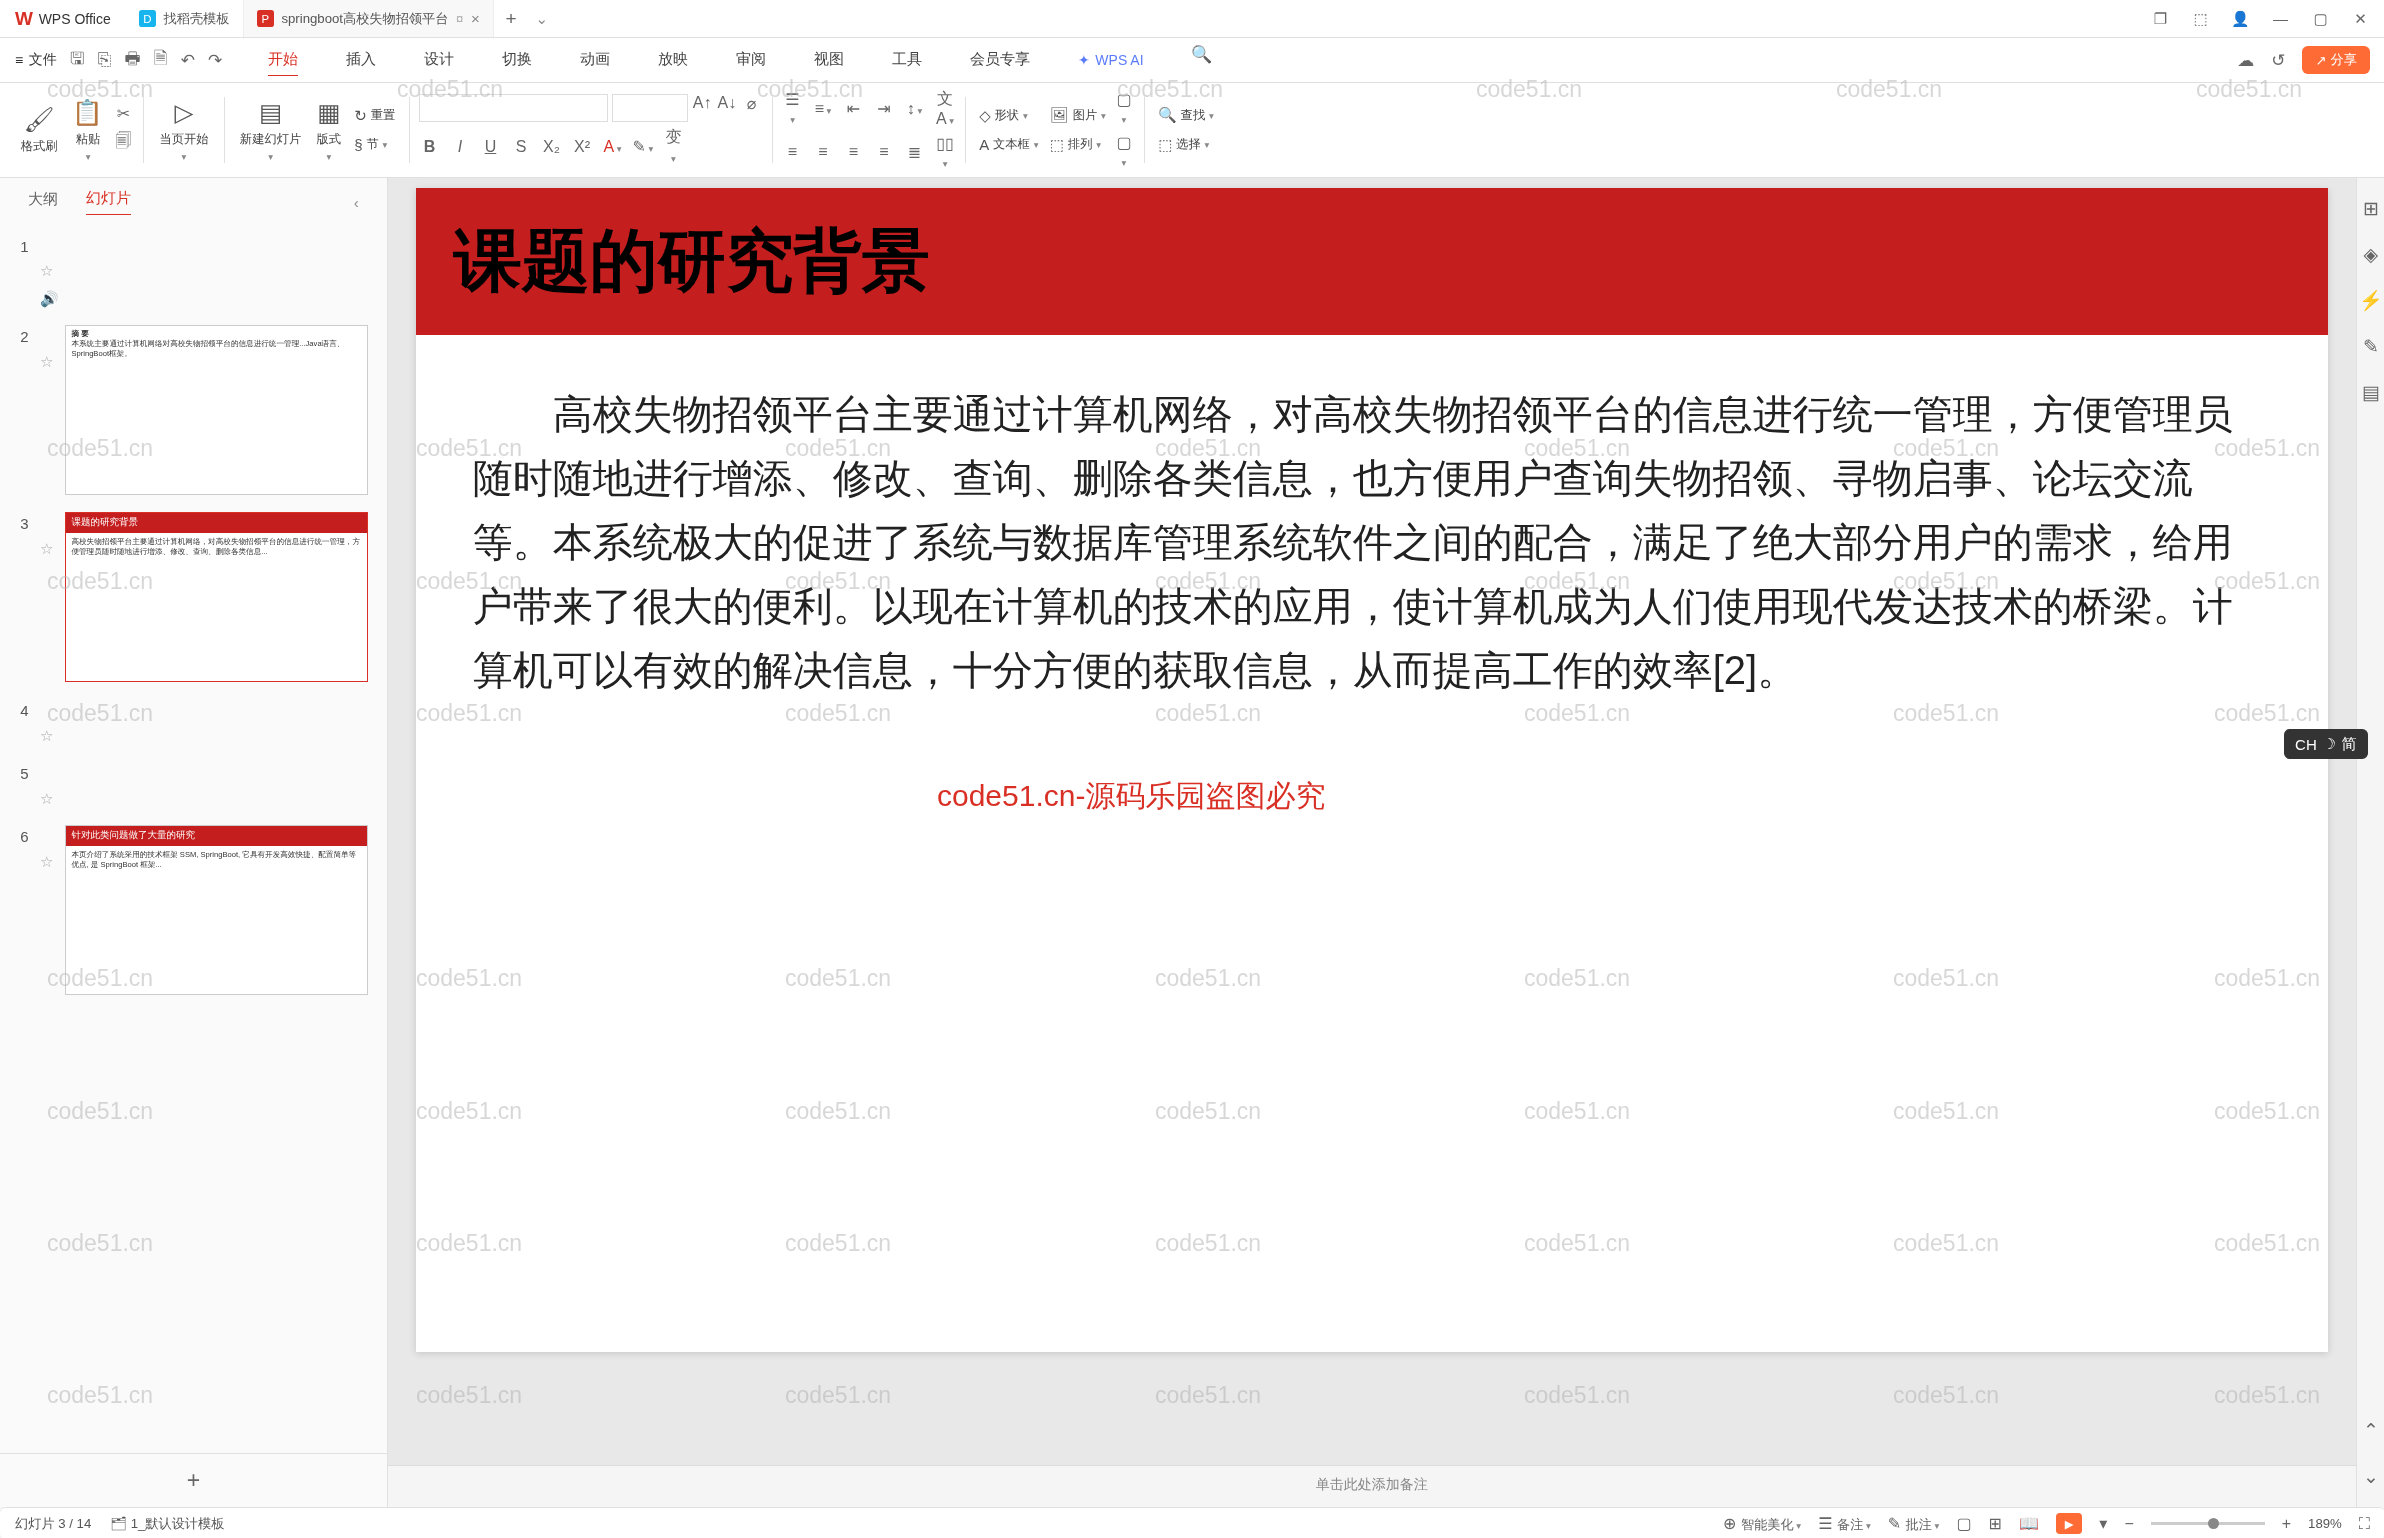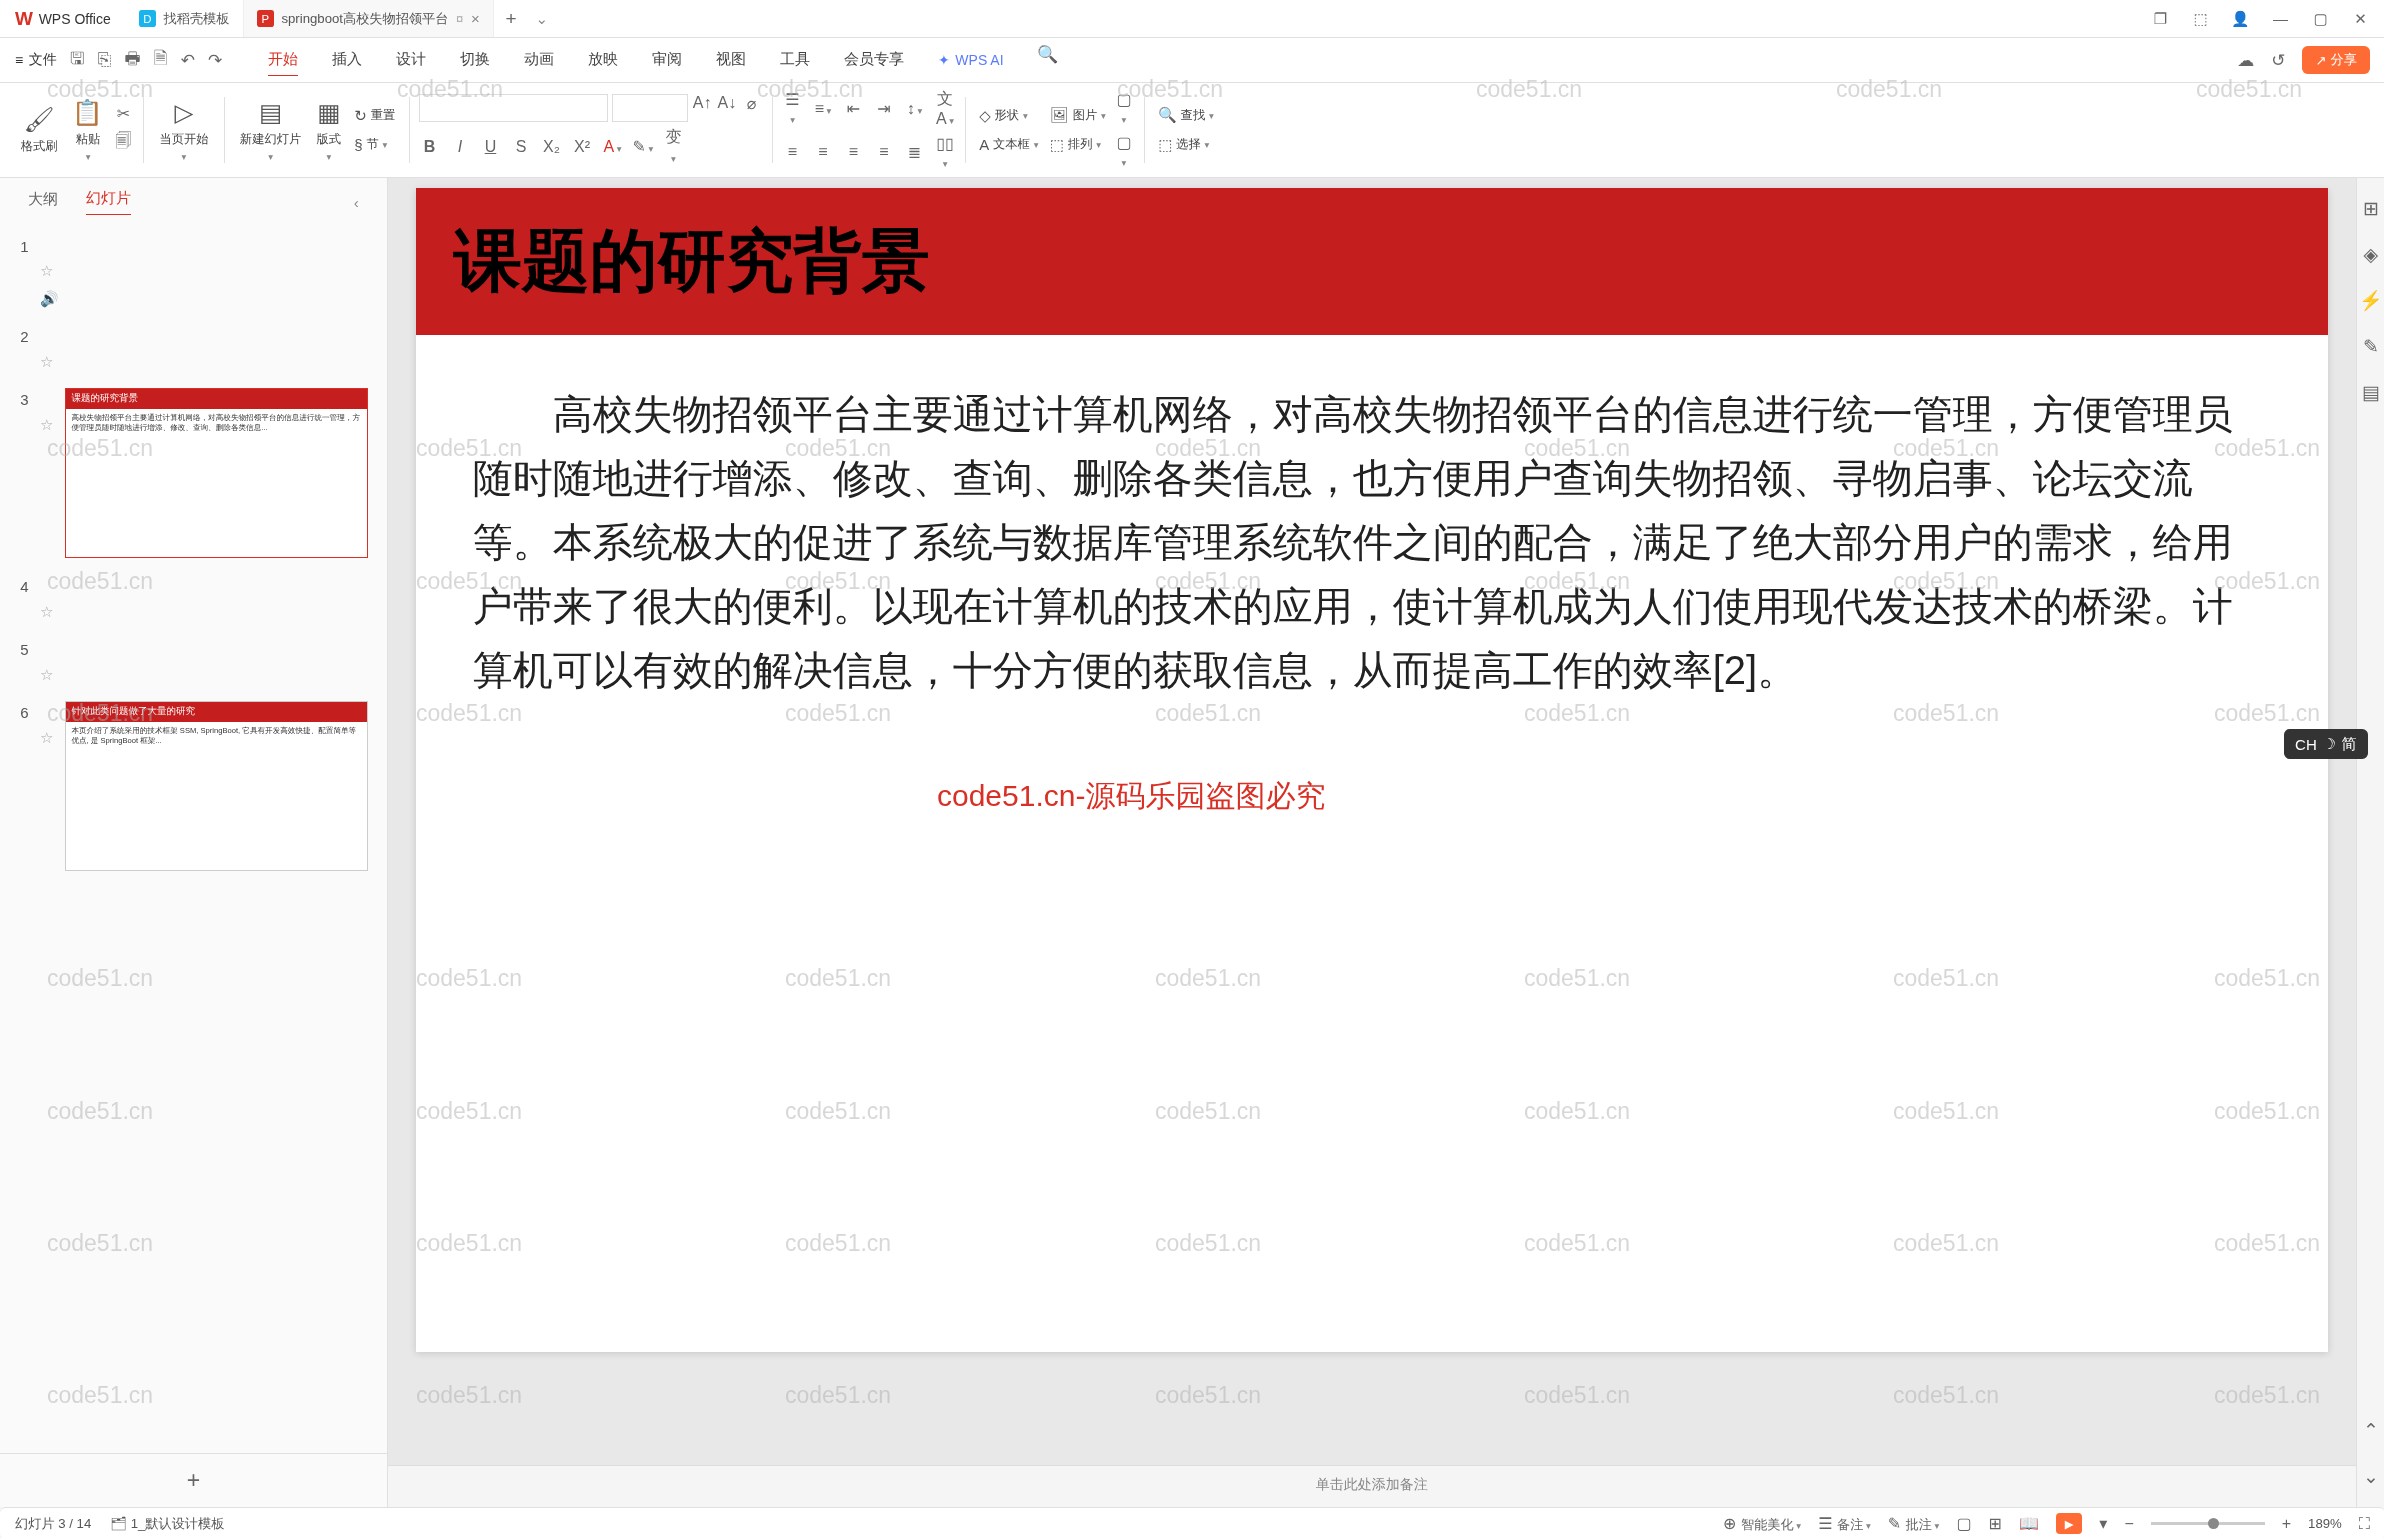--- a/index.html
+++ b/index.html
@@ -22,21 +22,21 @@
 .tab-close { color: #888; font-size: 15px; }
 .new-tab { padding: 0 11.4px; color: #666; font-size: 19px; }
 .title-right { margin-left: auto; display: flex; gap: 21px; padding-right: 15px; align-items: center; color: #666; }
 .win-btn { width: 19px; height: 19px; display: inline-flex; align-items: center; justify-content: center; }
 
 
 .menu-bar { height: 45px; background: #fff; display: flex; align-items: center; padding: 0 15px; gap: 7.6px; border-bottom: 0.9px solid #e0e0e0; }
 .menu-left { display: flex; align-items: center; gap: 13.2px; }
 .file-btn { display: flex; align-items: center; gap: 5.7px; font-size: 14px; color: #333; }
 .qat-icon { color: #666; font-size: 17px; }
-.menu-tabs { display: flex; gap: 34px; margin-left: 38px; }
+.menu-tabs { display: flex; gap: 48px; margin-left: 38px; }
 .menu-tab { font-size: 15px; color: #444; cursor: pointer; padding: 5.7px 0; }
 .menu-tab.active { color: #d93025; border-bottom: 1.9px solid #d93025; }
 .wps-ai { display: flex; align-items: center; gap: 5.7px; color: #5b7cfa; font-size: 14px; }
 .menu-right { margin-left: auto; display: flex; align-items: center; gap: 17px; }
 .share-btn { background: #ff6b35; color: #fff; padding: 4.7px 13.2px; border-radius: 5.7px; font-size: 13.2px; display: flex; align-items: center; gap: 3.8px; }
 
 
 .ribbon { height: 95px; background: #fff; display: flex; align-items: center; padding: 0 15px; border-bottom: 0.9px solid #e0e0e0; gap: 3.8px; }
 .ribbon-btn-lg { display: flex; flex-direction: column; align-items: center; gap: 3.8px; font-size: 12.3px; color: #444; cursor: pointer; padding: 3.8px 5.7px; }
 .ribbon-icon-lg { font-size: 24.6px; color: #555; }
@@ -294,20 +294,23 @@
         <div class="thumb-icons">
             <span>☆</span>
             <span>🔊</span>
           </div>
       </div>
       <div class="thumb-row">
         <div class="thumb-num">2</div>
         <div class="thumb-icons">
             <span>☆</span>
           </div>
+        <div class="thumb">
+          <div class="thumb-body"><b>摘 要</b><br>本系统主要通过计算机网络对高校失物招领平台的信息进行统一管理...Java语言、SpringBoot框架。</div>
+        </div>
       </div>
       <div class="thumb-row">
         <div class="thumb-num">3</div>
         <div class="thumb-icons">
             <span>☆</span>
           </div>
         <div class="thumb active">
           <div class="thumb-header-red">课题的研究背景</div>
           <div class="thumb-body">高校失物招领平台主要通过计算机网络，对高校失物招领平台的信息进行统一管理，方便管理员随时随地进行增添、修改、查询、删除各类信息...</div>
         </div>

